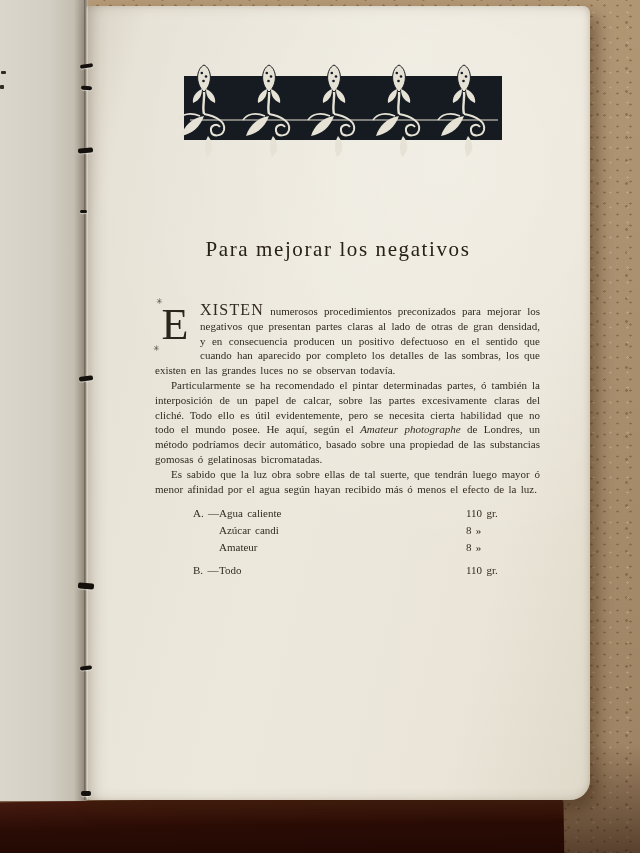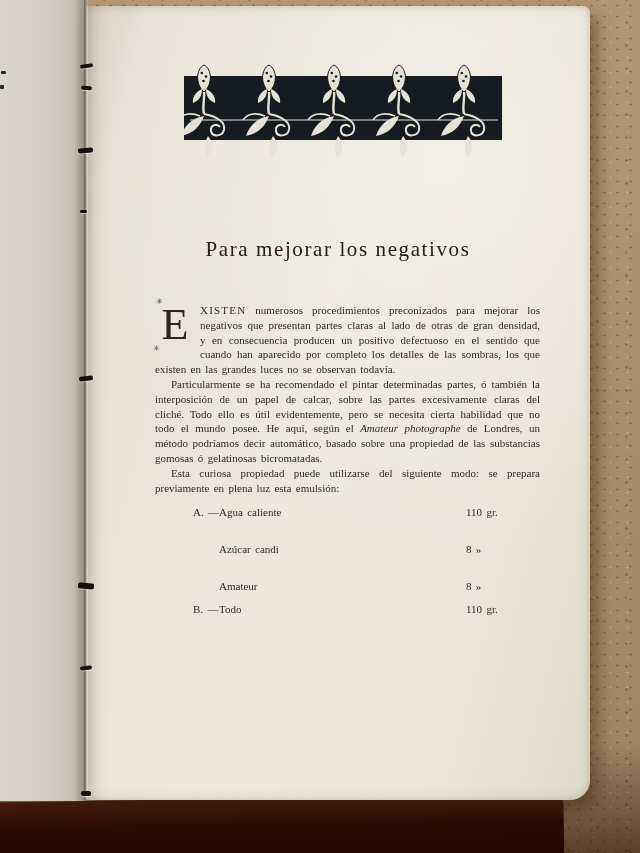--- a/index.html
+++ b/index.html
@@ -78,35 +78,35 @@
   .body-text p{margin:0;}
   .indent{text-indent:16px;}
   .dropcap{
     float:left;width:40px;height:44px;margin:2px 5px 0 0;
     font-size:44px;line-height:40px;text-align:center;color:#2b251d;
     position:relative;
   }
   .sparkle{position:absolute;font-size:8px;color:#4a443a;line-height:8px;}
   .sp-top{left:1px;top:-7px;}
   .sp-bot{left:-2px;bottom:-4px;}
-  .firstword{letter-spacing:1.2px;font-size:11px;}
+  .firstword{letter-spacing:1.2px;font-size:16px;}
   .it{font-style:italic;}
   
   .formula{margin:9px 0 0 38px;width:321px;}
   .f-group{margin-bottom:6px;}
   .f-row{display:flex;align-items:baseline;line-height:16.8px;}
   .f-prefix{width:26px;white-space:nowrap;}
   .f-name{white-space:nowrap;}
   .f-dots{
     flex:1 1 auto;height:12px;margin:0 6px 0 4px;
     background-image:radial-gradient(circle,#474136 1.05px,rgba(0,0,0,0) 1.35px);
     background-size:14.5px 12px;background-repeat:repeat-x;background-position:3px 8px;
   }
   .f-val{width:48px;white-space:nowrap;}
-  .f-sub{margin-left:26px;margin-top:20px;}
+  .f-sub{margin-left:26px;}
 </style>
 </head>
 <body>
 
 <div class="table"></div>
 <div class="bottom-vignette"></div>
 <div class="shadow-band"></div>
 
 <div class="prev-page">
   <div class="prev-mark m1"></div>
@@ -149,22 +149,22 @@
     <p>
       <span class="dropcap">
         <span class="sparkle sp-top">✳</span>
         <span>E</span>
         <span class="sparkle sp-bot">✳</span>
       </span><span class="firstword">XISTEN</span><span> numerosos procedimientos preconizados para mejorar los negativos que presentan partes claras al lado de otras de gran densidad, y en consecuencia producen un positivo defectuoso en el sentido que cuando han aparecido por completo los detalles de las sombras, los que existen en las grandes luces no se observan todavía.</span>
     </p>
 
     <p class="indent"><span>Particularmente se ha recomendado el pintar determinadas partes, ó también la interposición de un papel de calcar, sobre las partes excesivamente claras del cliché. Todo ello es útil evidentemente, pero se necesita cierta habilidad que no todo el mundo posee. He aquí, según el </span><span class="it">Amateur photographe</span><span> de Londres, un método podríamos decir automático, basado sobre una propiedad de las substancias gomosas ó gelatinosas bicromatadas.</span></p>
 
-
-    <p class="indent">Esta curiosa propiedad puede utilizarse del siguiente modo: se prepara previamente en plena luz esta emulsión:</p>
+    <p class="indent">Es sabido que la luz obra sobre ellas de tal suerte, que tendrán luego mayor ó menor afinidad por el agua según hayan recibido más ó menos el efecto de la luz.</p>
+
 
     <div class="formula">
       <div class="f-group">
         <div class="f-row">
           <span class="f-prefix">A. —</span>
           <span class="f-name">Agua caliente</span>
           <span class="f-dots"></span>
           <span class="f-val">110 gr.</span>
         </div>
         <div class="f-row">

